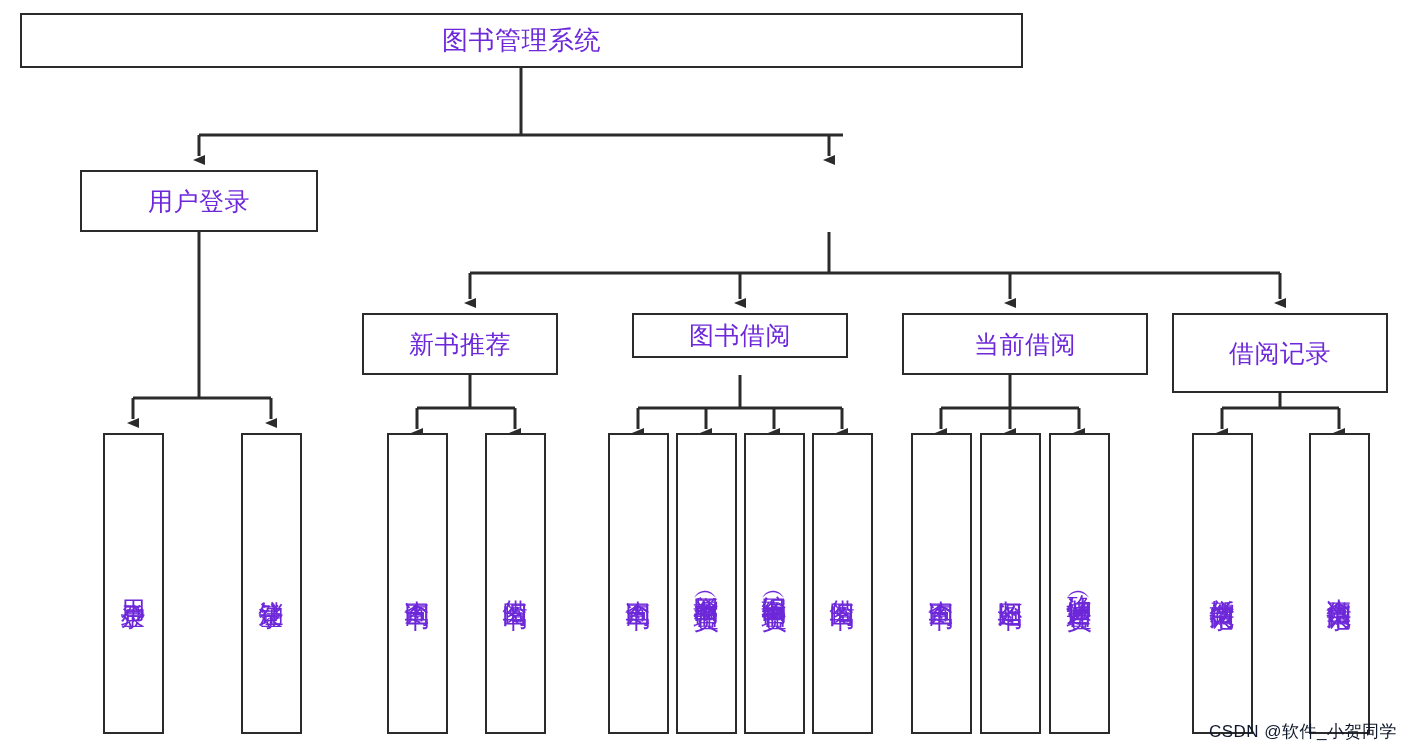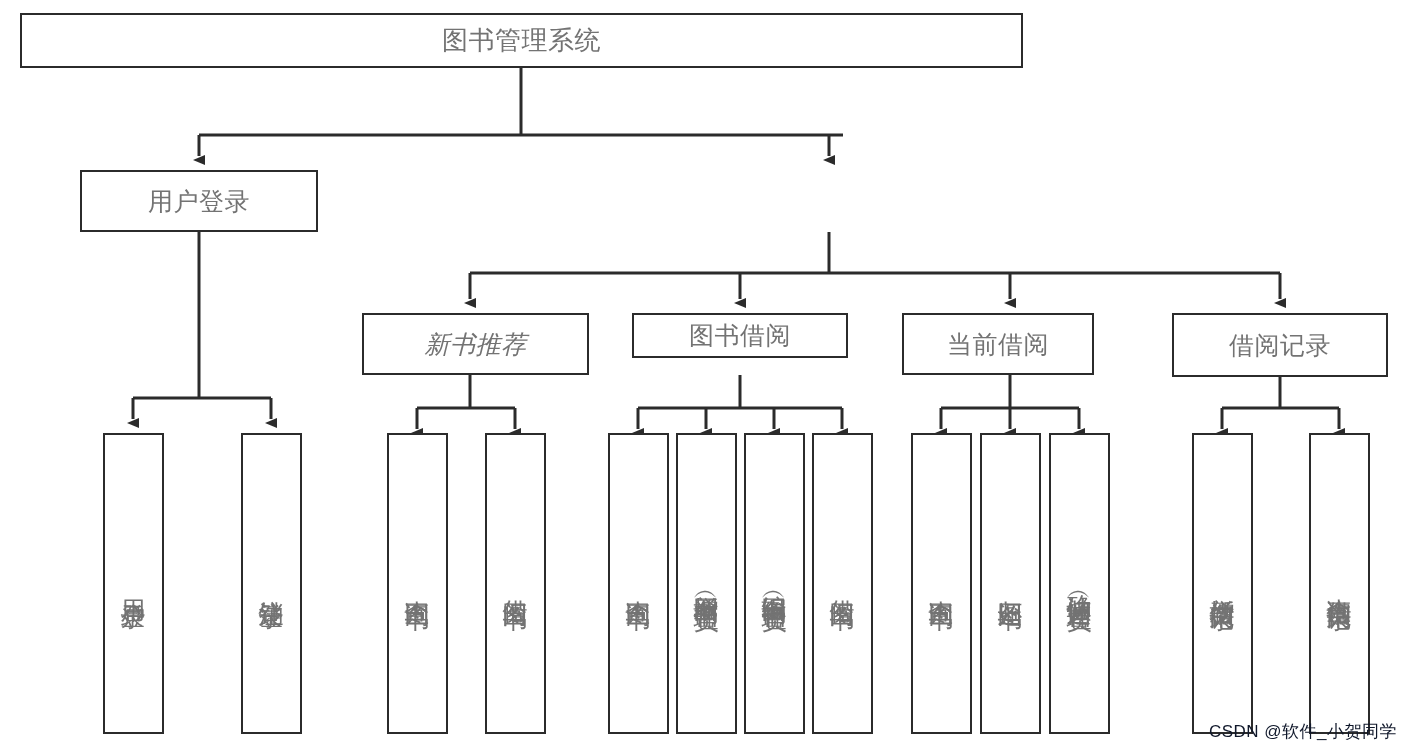--- a/index.html
+++ b/index.html
@@ -21,21 +21,21 @@
     pointer-events:none;
   }
   .node{
     position:absolute;
     box-sizing:border-box;
     background:#ffffff;
     border:2px solid #2b2b2b;
     display:flex;
     align-items:center;
     justify-content:center;
-    color:#737373;
+    color:#6d28d9;
     z-index:2;
   }
   .node .lbl{
     display:block;
     text-align:center;
     line-height:1.05;
     white-space:nowrap;
   }
   
   .node.h .lbl{
@@ -127,30 +127,30 @@
   </svg>
 
   <div class="node h tier1" style="left:20px;top:13px;width:1003px;height:55px;">
     <span class="lbl">图书管理系统</span>
   </div>
 
   <div class="node h tier2" style="left:80px;top:170px;width:238px;height:62px;">
     <span class="lbl">用户登录</span>
   </div>
 
-  <div class="node h tier3" style="left:362px;top:313px;width:227px;height:62px;font-style:italic;">
+  <div class="node h tier3" style="left:362px;top:313px;width:196px;height:62px;">
     <span class="lbl">新书推荐</span>
   </div>
   <div class="node h tier3" style="left:632px;top:313px;width:216px;height:45px;">
     <span class="lbl">图书借阅</span>
   </div>
-  <div class="node h tier3" style="left:902px;top:313px;width:192px;height:62px;">
+  <div class="node h tier3" style="left:902px;top:313px;width:246px;height:62px;">
     <span class="lbl">当前借阅</span>
   </div>
-  <div class="node h tier3" style="left:1172px;top:313px;width:216px;height:64px;">
+  <div class="node h tier3" style="left:1172px;top:313px;width:216px;height:80px;">
     <span class="lbl">借阅记录</span>
   </div>
 
   <div class="node v" style="left:103px;top:433px;width:61px;height:301px;">
     <span class="lbl">用户登录</span>
   </div>
   <div class="node v" style="left:241px;top:433px;width:61px;height:301px;">
     <span class="lbl">注销登录</span>
   </div>
 

